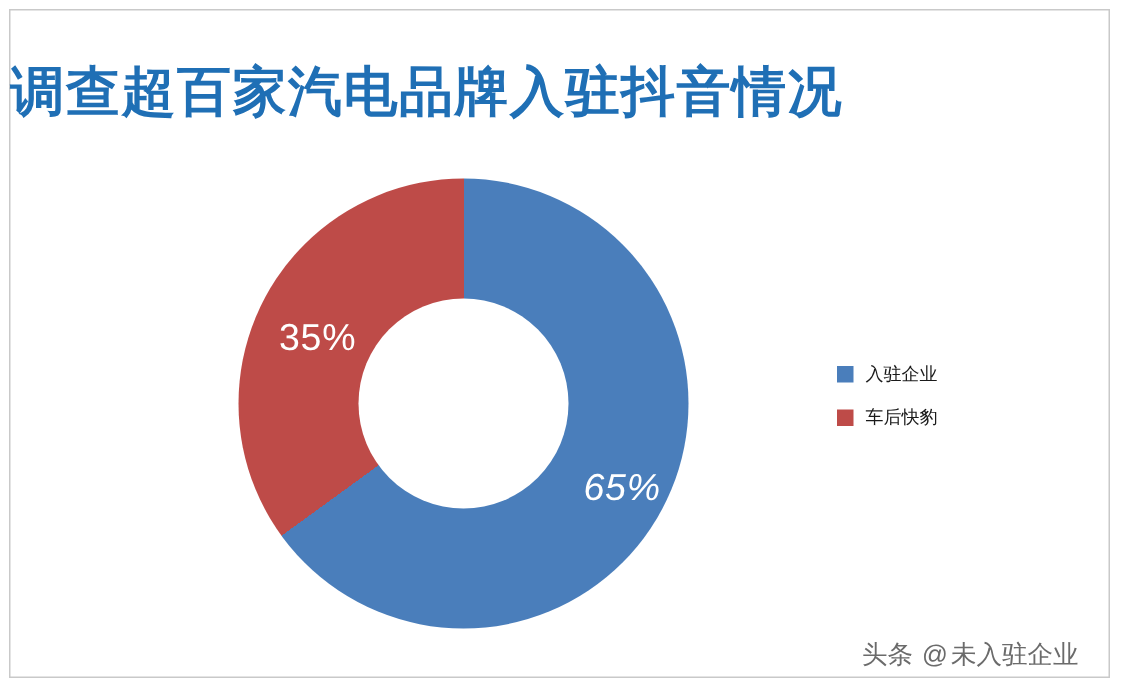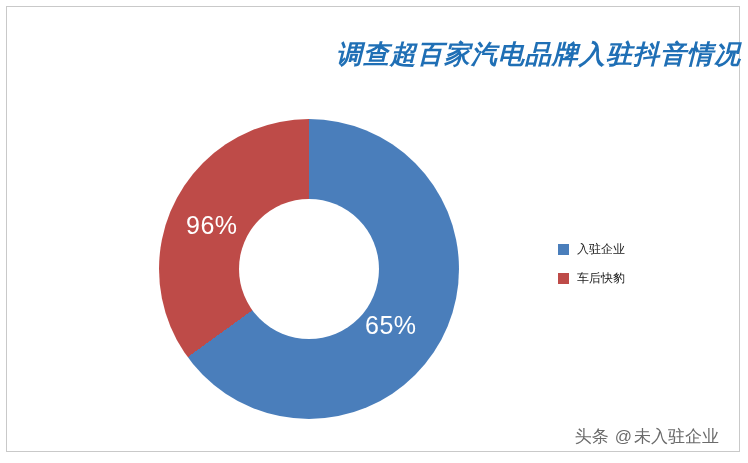--- a/index.html
+++ b/index.html
@@ -23,28 +23,27 @@
     background: #ffffff;
     border: 1px solid #c9c9c9;
     box-sizing: border-box;
   }
 
   #chart-title {
     position: absolute;
     left: 0;
     top: 32px;
     width: 734px;
-    text-align: right;
-    font-size: 26px;
+    text-align: left;
+    font-size: 36px;
     font-weight: bold;
     color: #1f6fb5;
     letter-spacing: 1px;
     line-height: 1.2;
     white-space: nowrap;
-    font-style: italic;
   }
 
   
   #donut-wrap {
     position: absolute;
     left: 152px;
     top: 112px;
     width: 300px;
     height: 300px;
   }
@@ -66,21 +65,21 @@
   }
 
   .slice-label {
     position: absolute;
     color: #ffffff;
     font-size: 25px;
     font-weight: normal;
     letter-spacing: 0.5px;
     white-space: nowrap;
   }
-  #slice-label-1 { left: 206px; top: 192px; }   
+  #slice-label-1 { left: 230px; top: 192px; font-style: italic; }   
   #slice-label-0 { left: 27px;  top: 92px; }    
 
   
   #legend {
     position: absolute;
     left: 551px;
     top: 236px;
   }
   .legend-item {
     display: flex;
@@ -119,21 +118,21 @@
 <body>
 
 <div id="chart-card">
 
   <div id="chart-title" style="color: rgb(31, 111, 181);">调查超百家汽电品牌入驻抖音情况</div>
 
   <div id="donut-wrap">
     <div id="donut-ring" style="background: conic-gradient(rgb(74, 126, 187) 0deg, rgb(74, 126, 187) 234deg, rgb(190, 75, 72) 234deg, rgb(190, 75, 72) 360deg);"></div>
     <div id="donut-hole"></div>
 
-    <div class="slice-label" id="slice-label-0">96%</div>
+    <div class="slice-label" id="slice-label-0">35%</div>
 
     <div class="slice-label" id="slice-label-1">65%</div>
   </div>
 
   <div id="legend">
     <div class="legend-item">
       <span class="legend-swatch" id="legend-swatch-0" style="background: rgb(74, 126, 187);"></span>
       <span class="legend-label">入驻企业</span>
     </div>
     <div class="legend-item">

